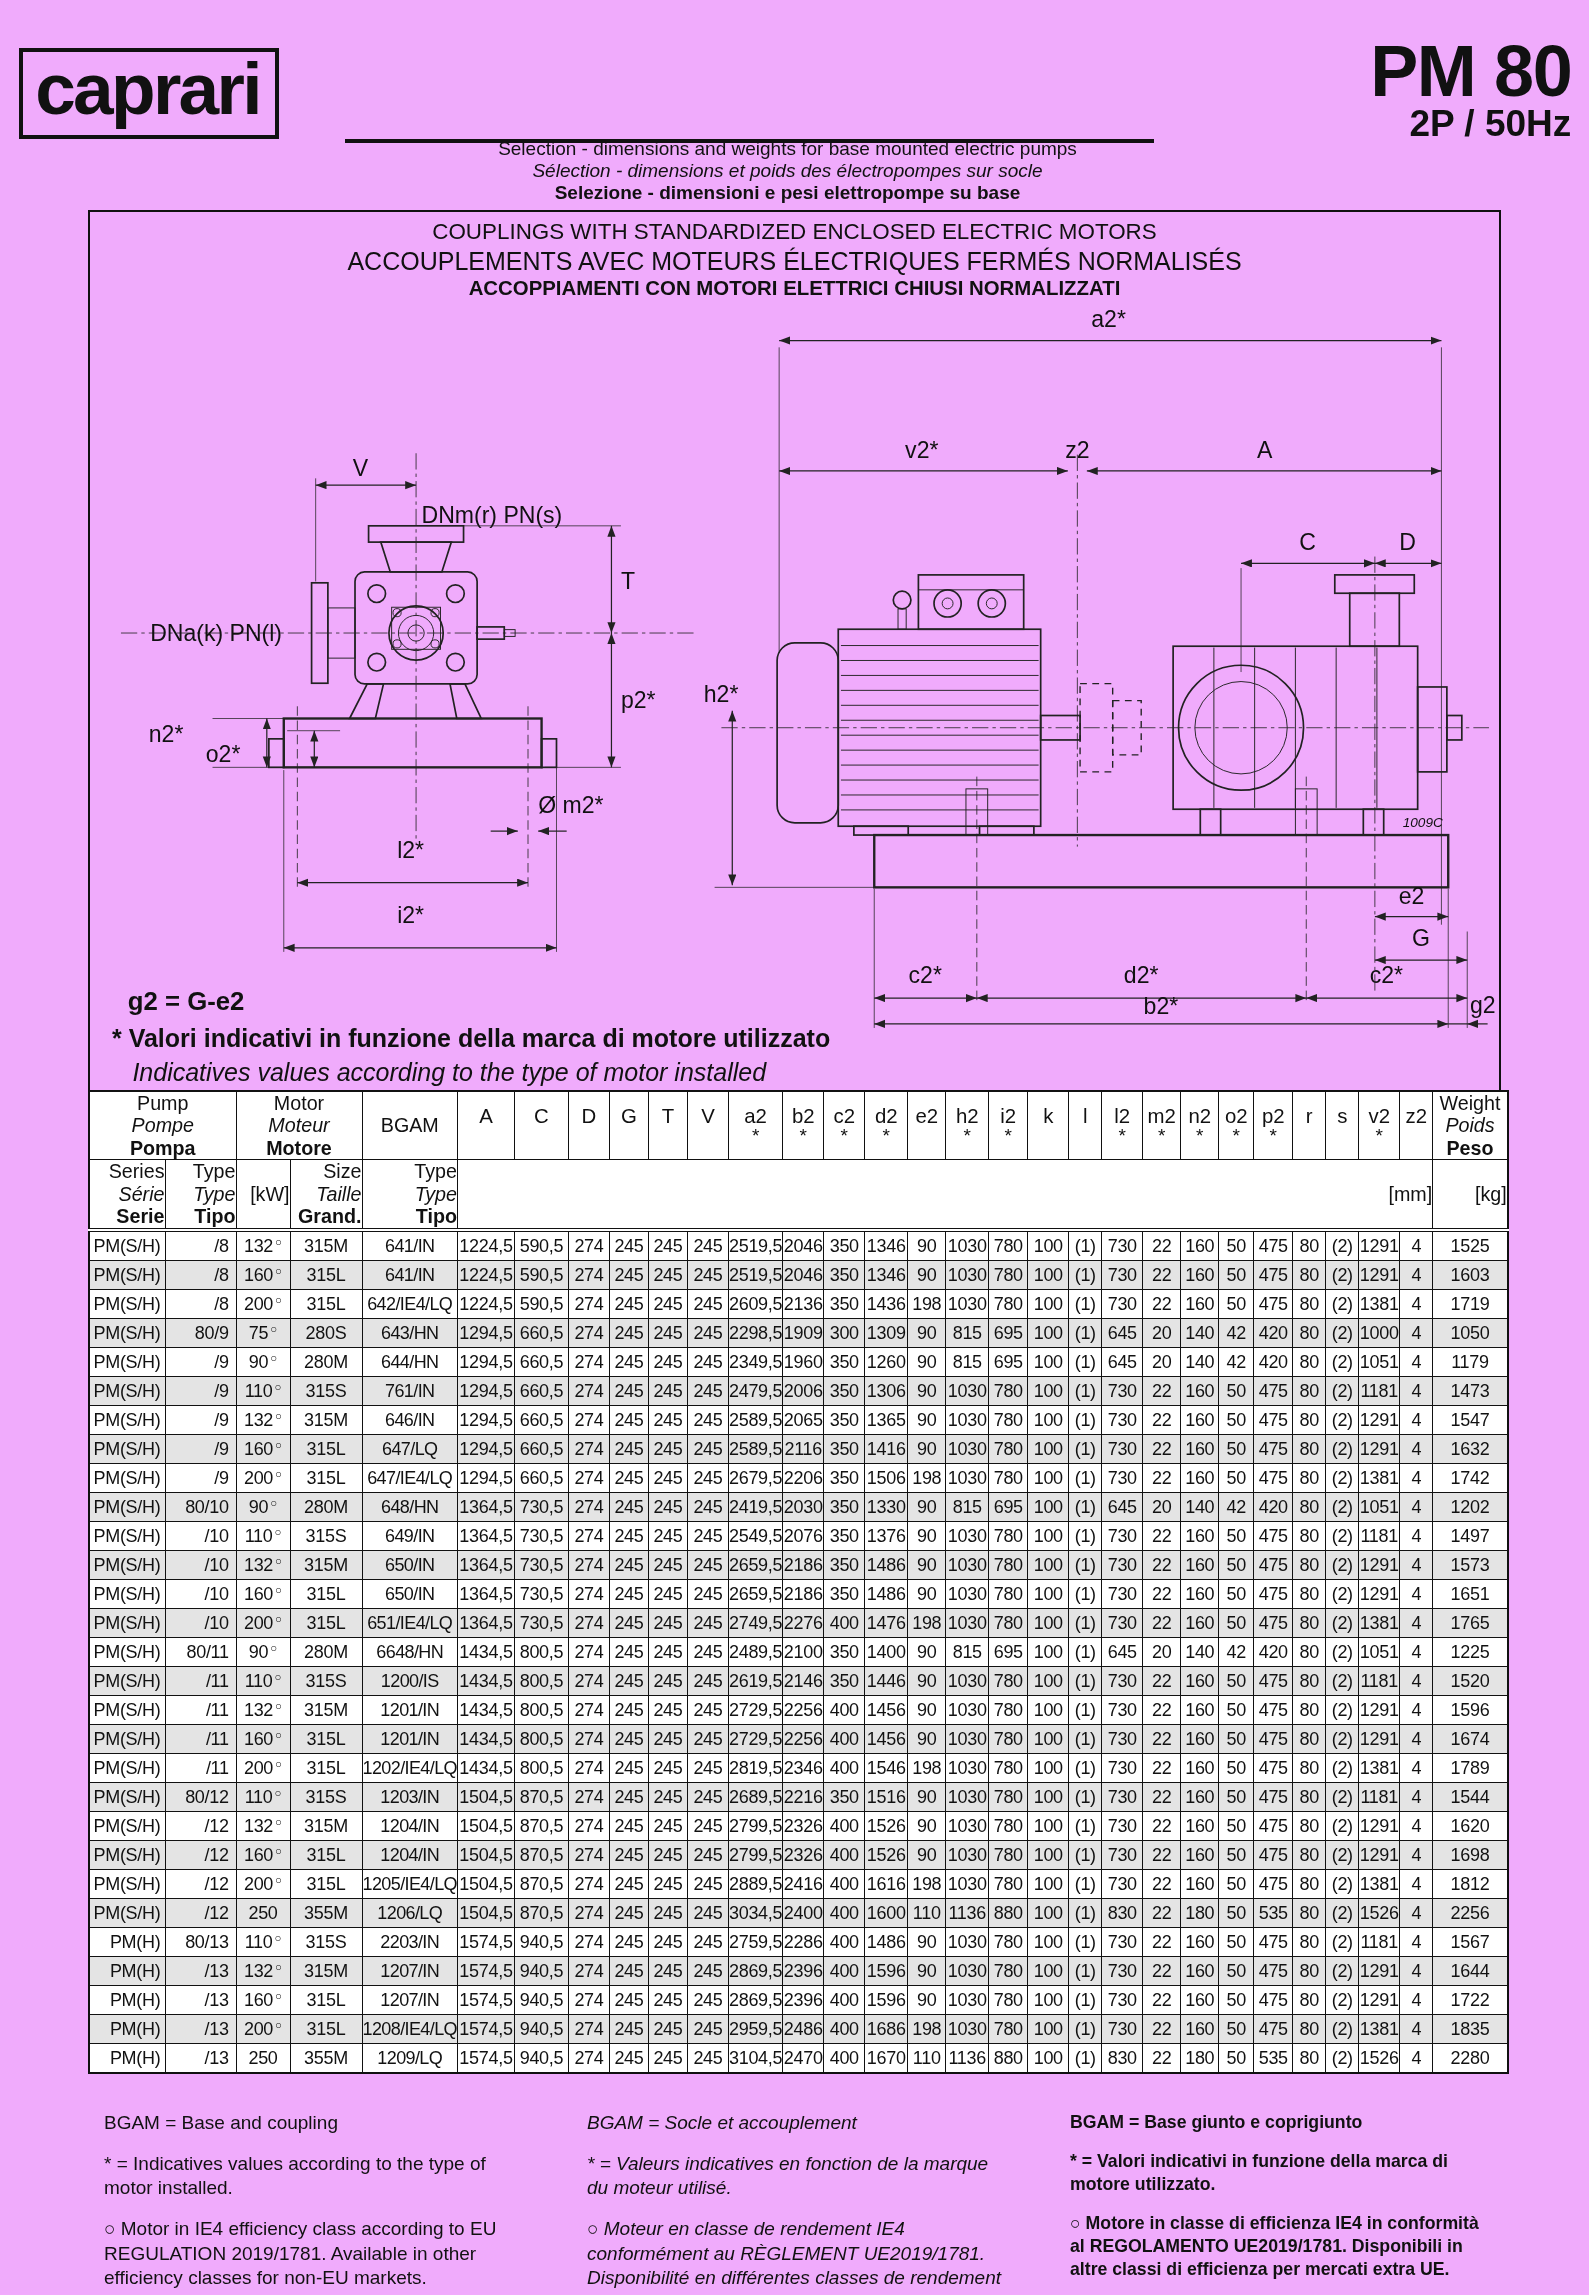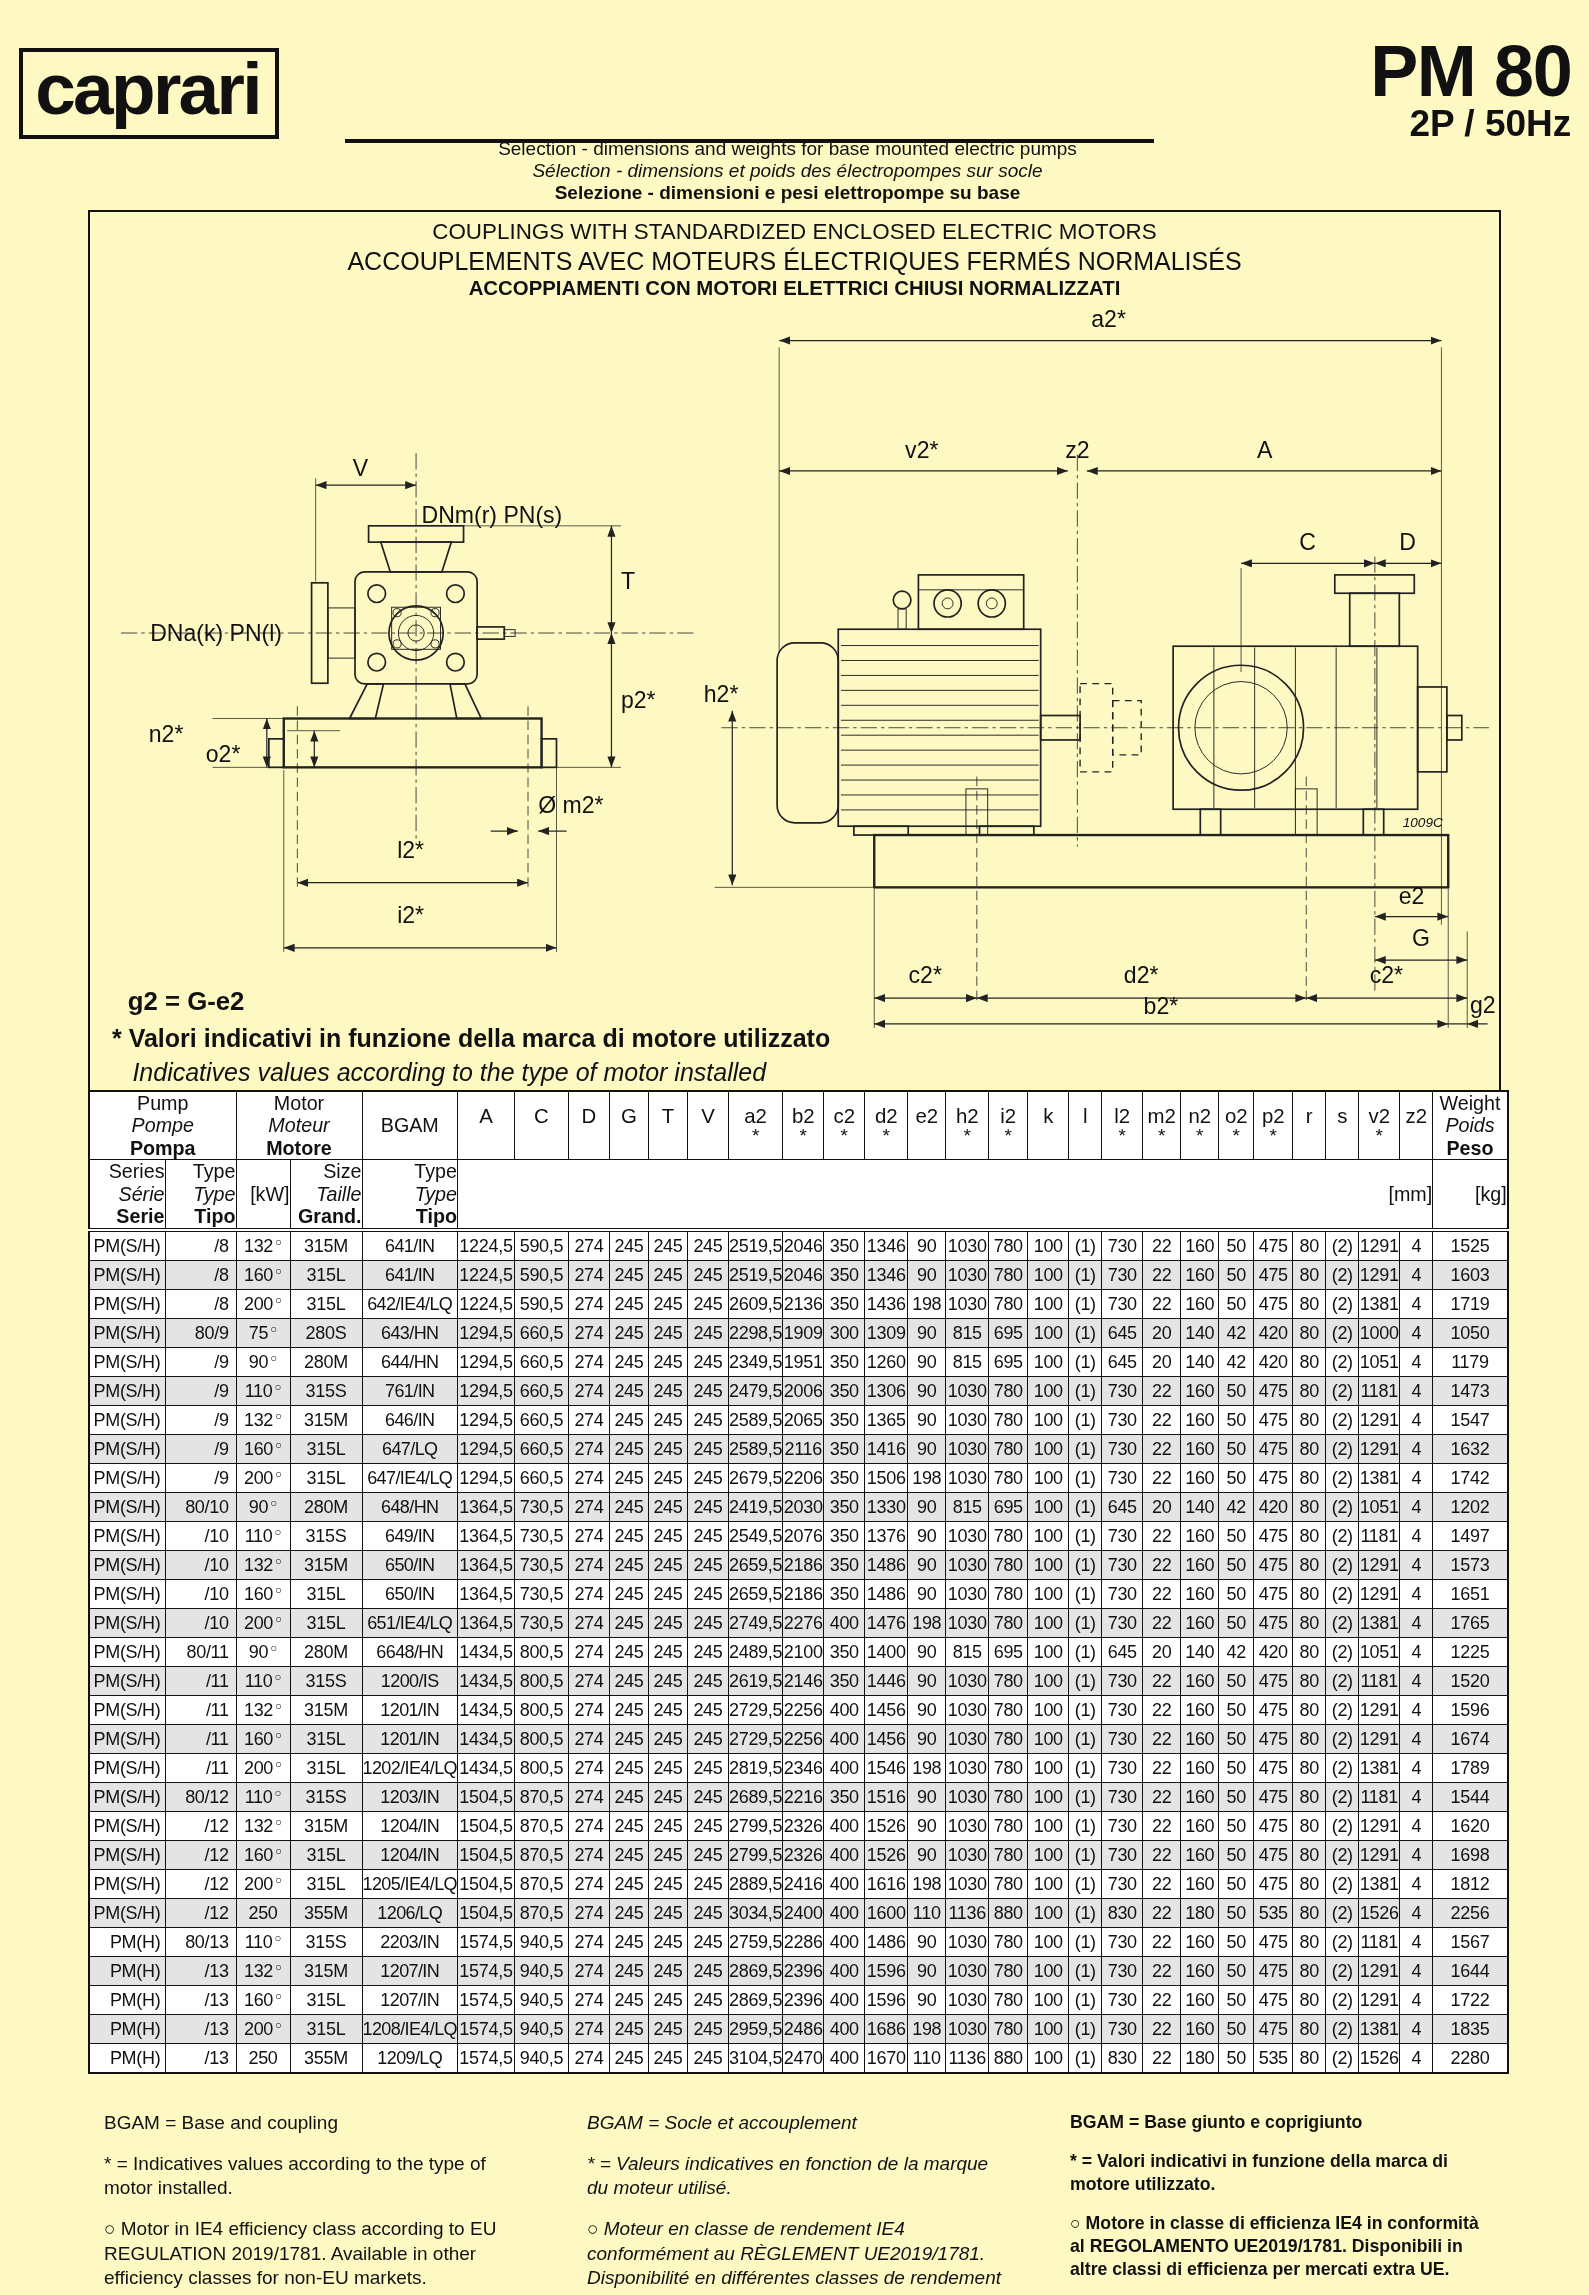--- a/index.html
+++ b/index.html
@@ -1,16 +1,16 @@
 <!DOCTYPE html>
 <html style="font-size:11px"><head>
 <meta charset="utf-8">
 <style>
   html,body{margin:0;padding:0;background:#888;}
-  .page{position:relative;width:1589px;height:2295px;background:#fef9c3;
+  .page{position:relative;width:1589px;height:2295px;background:#f0abfc;
         font-family:"Liberation Sans",sans-serif;color:#111;overflow:hidden;}
 
   
   .logo{position:absolute;left:19px;top:48px;border:4.8px solid #111;
         padding:0 15px 8.1px 12.2px;font-size:73px;font-weight:bold;
         letter-spacing:-2.7px;line-height:1.02;}
   .rule{position:absolute;left:345px;top:139px;width:809px;height:4.1px;background:#111;}
   .model{position:absolute;right:17.7px;top:30px;font-size:72px;font-weight:bold;letter-spacing:-1.4px;}
   .spec{position:absolute;right:17.7px;top:103px;font-size:37px;font-weight:bold;}
   .subtitle{position:absolute;left:475px;top:138px;width:625px;text-align:center;font-size:19px;line-height:1.16;}
@@ -592,21 +592,21 @@
           <td class="c-kw">90<span class="ie4">○</span></td>
           <td class="c-size">280M</td>
           <td class="c-bgam">644/HN</td>
           <td class="c-dim">1294,5</td>
           <td class="c-dim">660,5</td>
           <td class="c-dim">274</td>
           <td class="c-dim">245</td>
           <td class="c-dim">245</td>
           <td class="c-dim">245</td>
           <td class="c-dim">2349,5</td>
-          <td class="c-dim">1951</td>
+          <td class="c-dim">1960</td>
           <td class="c-dim">350</td>
           <td class="c-dim">1260</td>
           <td class="c-dim">90</td>
           <td class="c-dim">815</td>
           <td class="c-dim">695</td>
           <td class="c-dim">100</td>
           <td class="c-dim">(1)</td>
           <td class="c-dim">645</td>
           <td class="c-dim">20</td>
           <td class="c-dim">140</td>

